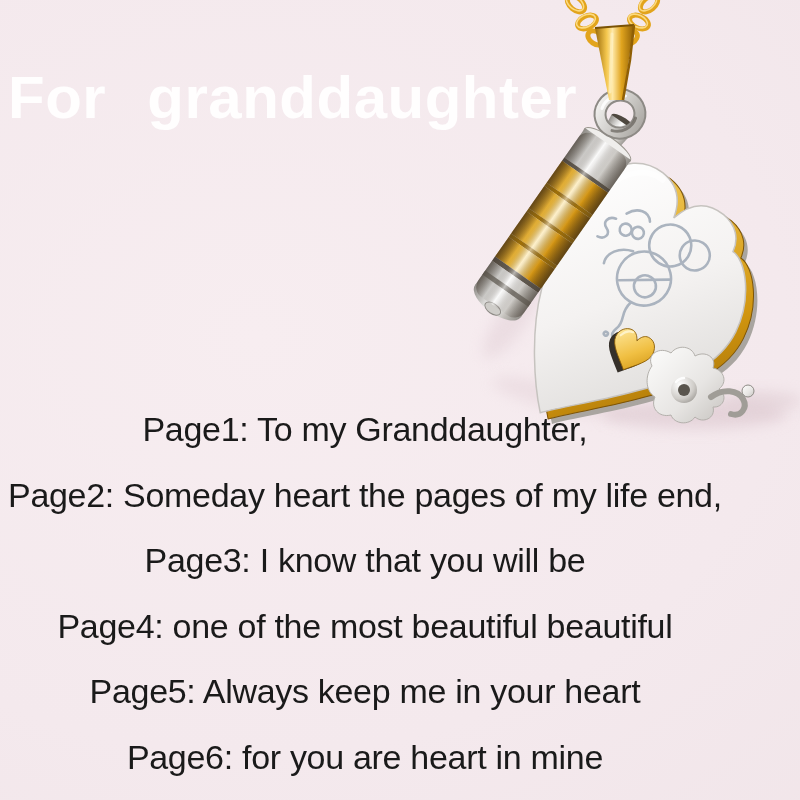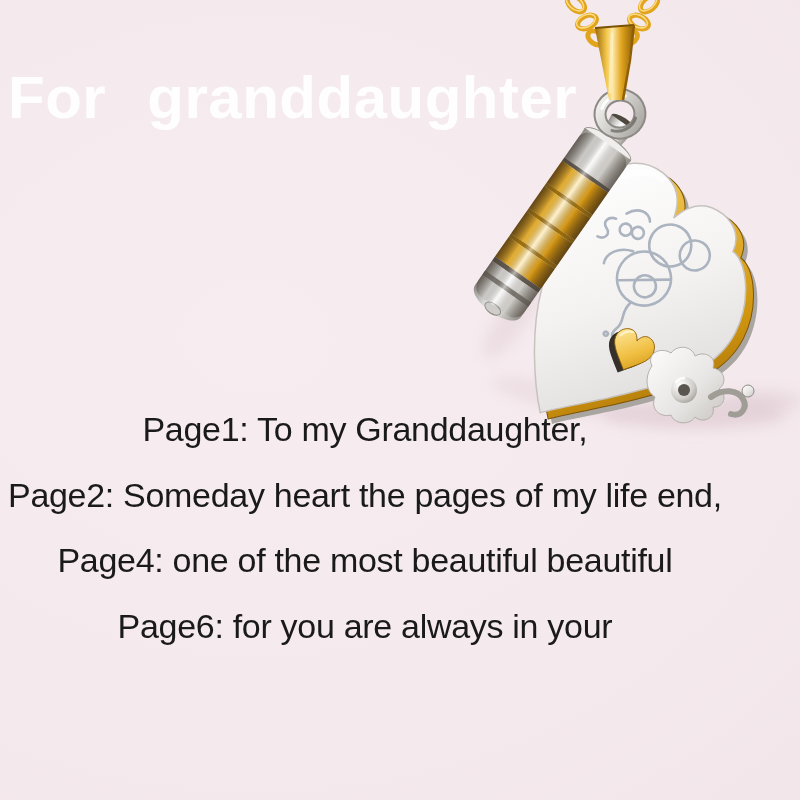--- a/index.html
+++ b/index.html
@@ -195,17 +195,19 @@
       <path d="M595,28 L634,25 L623,100 L609,100 Z" fill="url(#bailGrad)"></path>
       <path d="M595,28 L634,25" stroke="#7a5204" stroke-width="2"></path>
       <path d="M634,25 L630,60 L623,100" stroke="#8f5f05" stroke-width="2.5" fill="none"></path>
       <path d="M612,34 L610,92" stroke="#fff3c8" stroke-width="3" opacity="0.65" stroke-linecap="round"></path>
     </g>
   </svg>
 
   <div class="message">
     <div class="line">Page1: To my Granddaughter,</div>
     <div class="line">Page2: Someday heart the pages of my life end,</div>
+    <div class="line">Page3: I know that you will be</div>
     <div class="line">Page4: one of the most beautiful beautiful</div>
-    <div class="line">Page6: for you are always in your</div>
+    <div class="line">Page5: Always keep me in your heart</div>
+    <div class="line">Page6: for you are heart in mine</div>
   </div>
 
 </div>
 
 </body></html>

